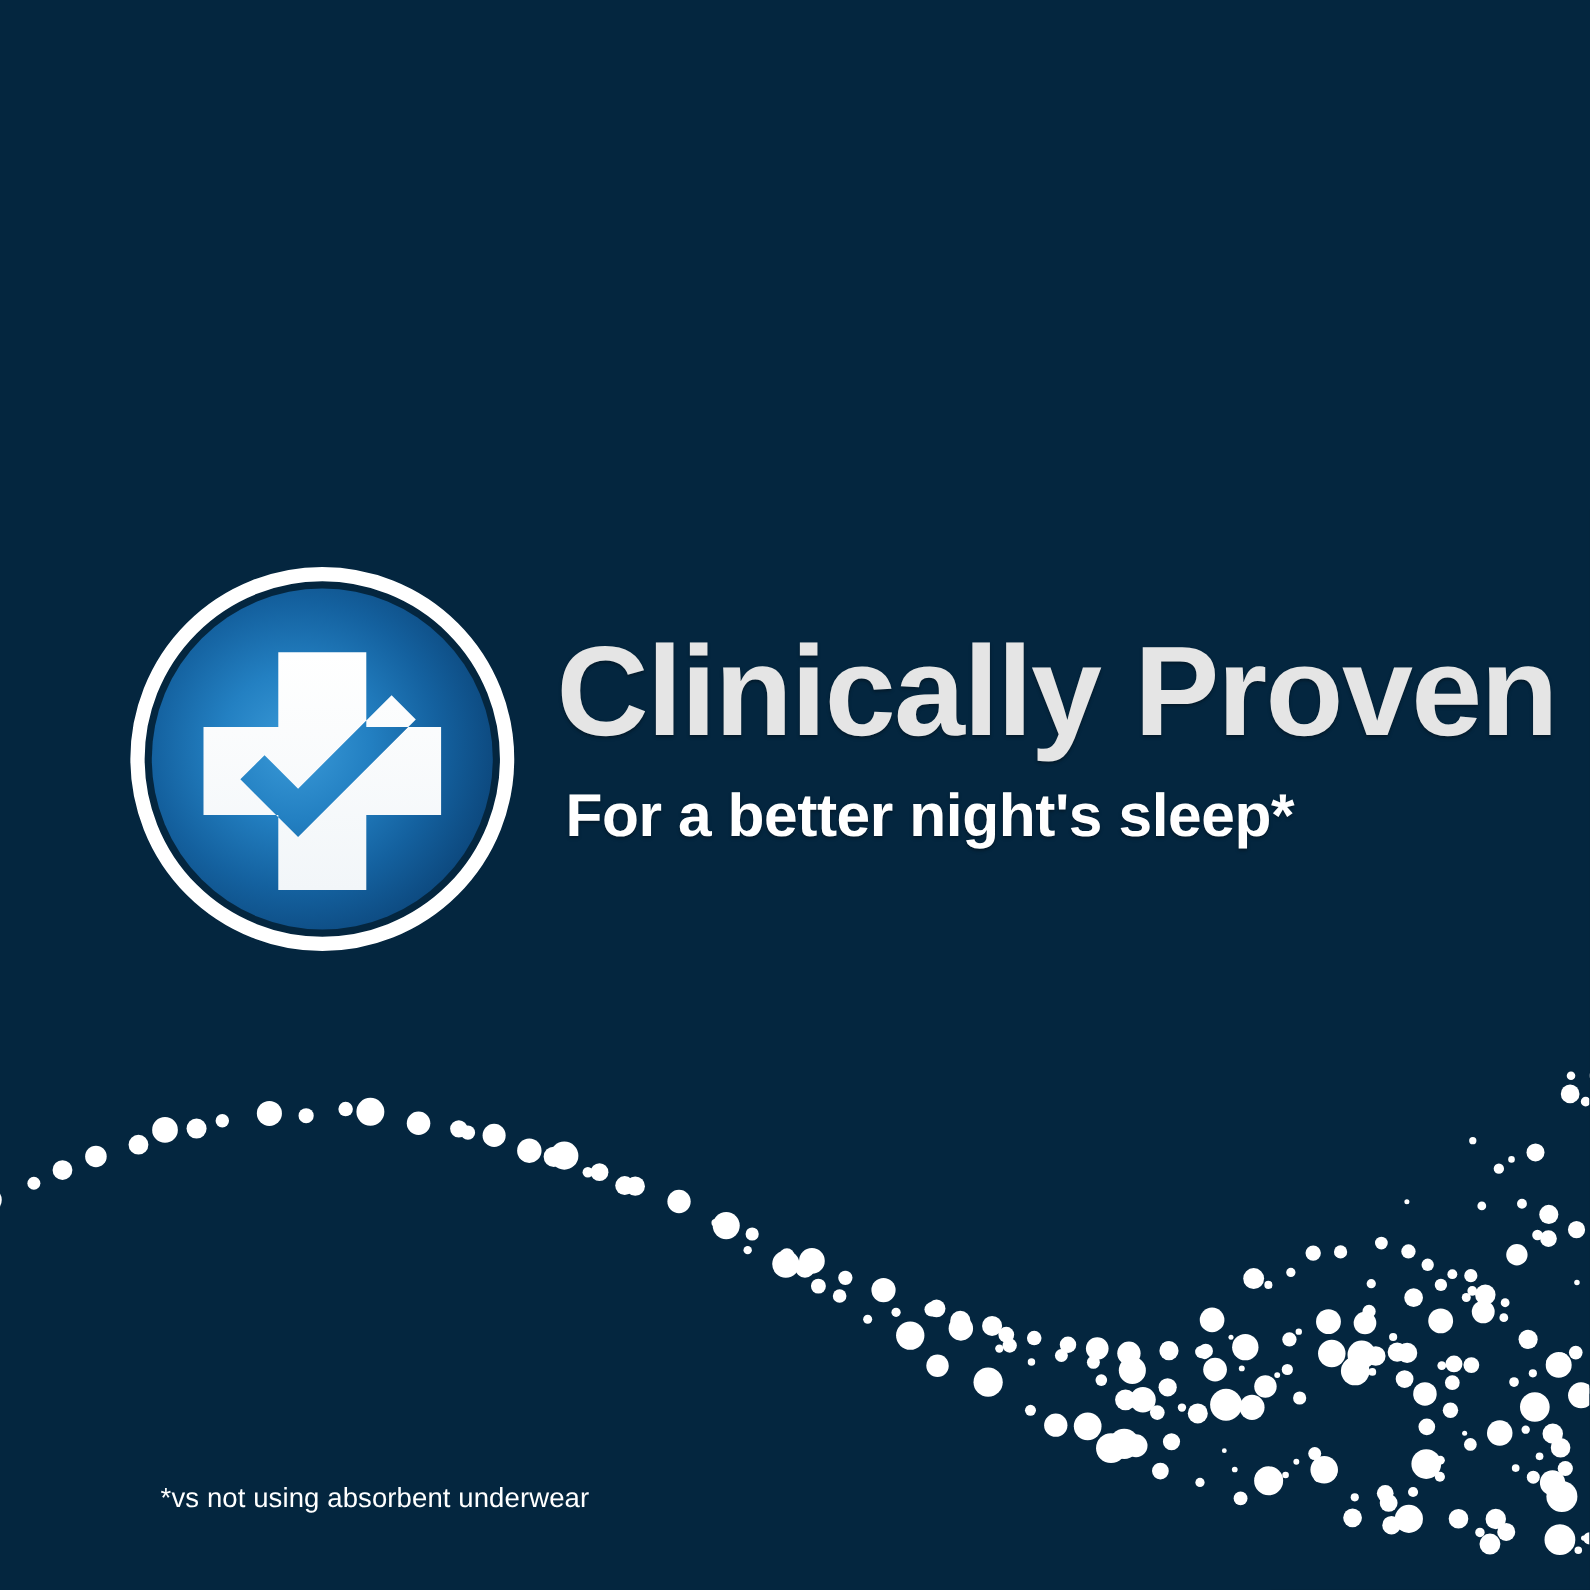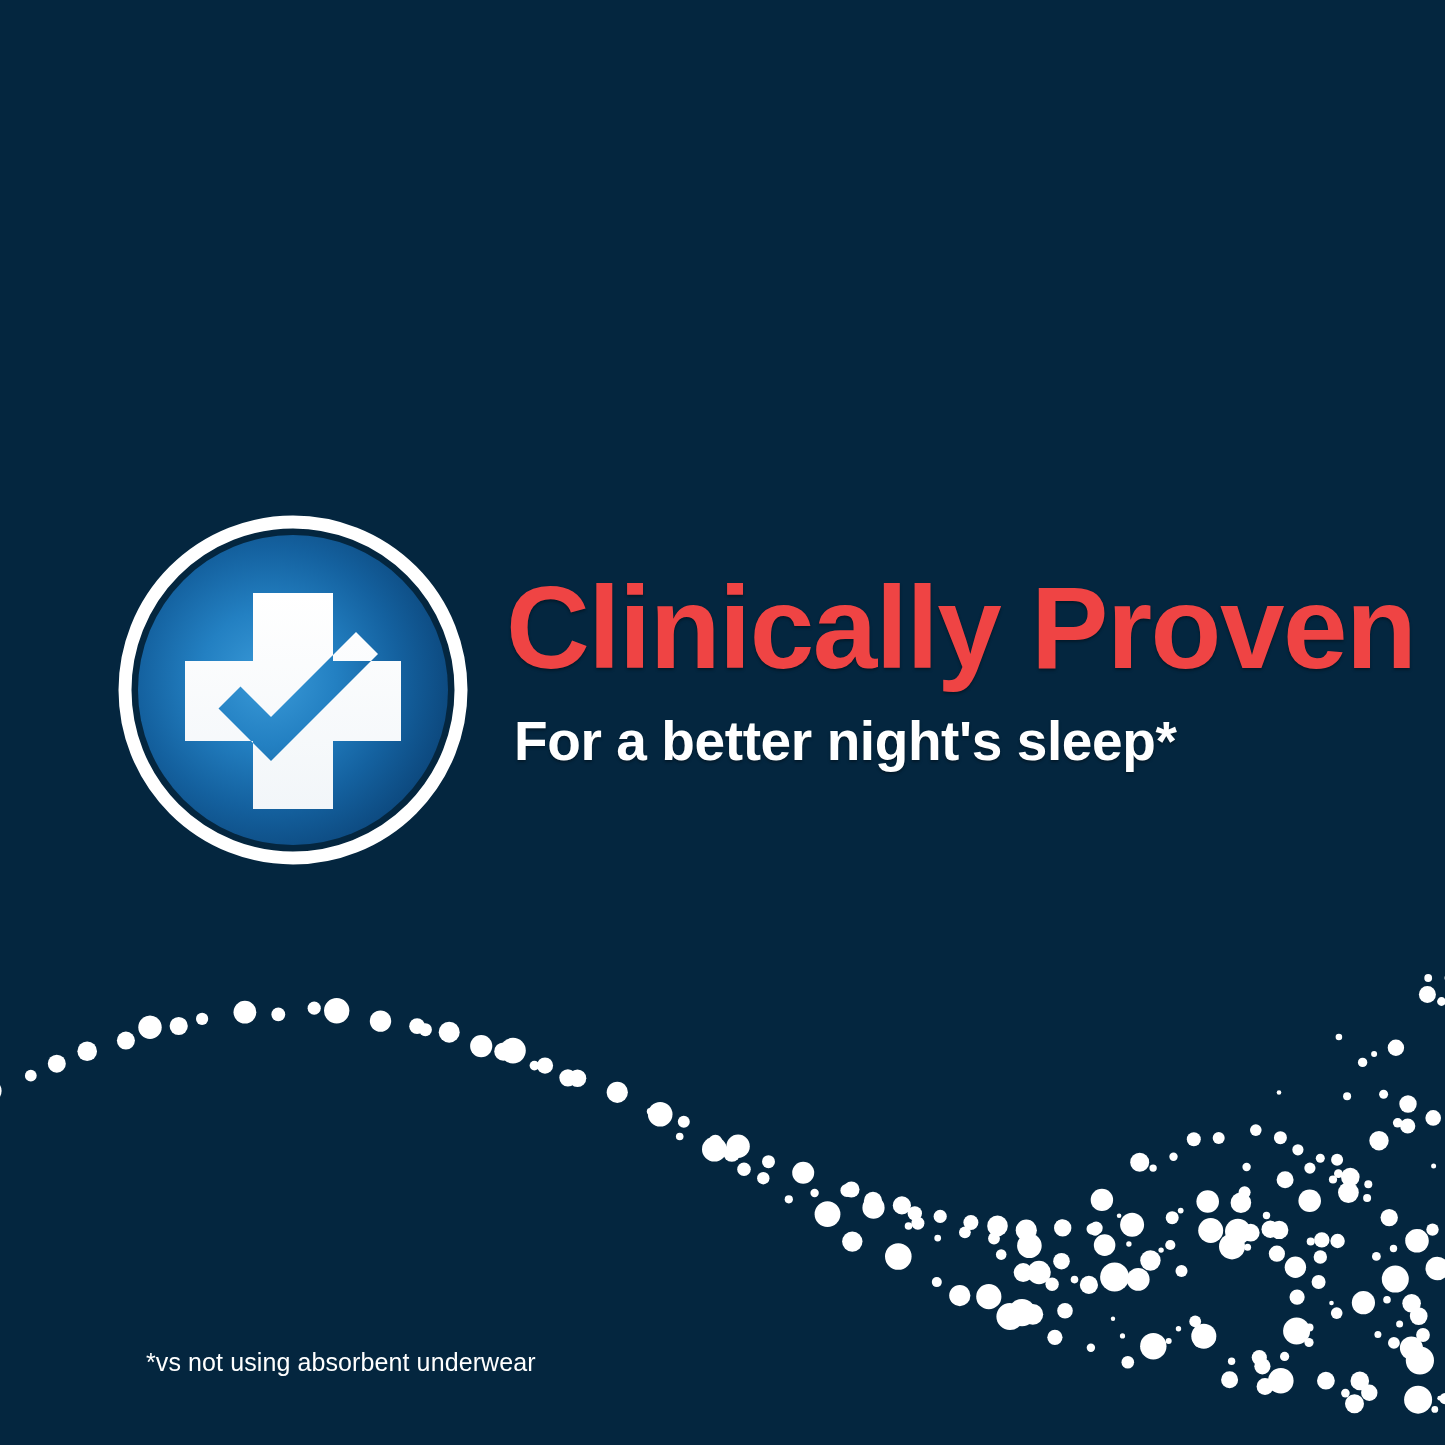--- a/index.html
+++ b/index.html
@@ -38,21 +38,21 @@
   #badge svg { display: block; width: 100%; height: 100%; }
 
   
   #headline-block {
     position: absolute;
     left: 506px;
     top: 570px;
     width: 900px;
   }
   #page-title {
-    color: #ef4444;
+    color: #e5e5e5;
     font-size: 116px;
     font-weight: 700;
     line-height: 1.0;
     letter-spacing: -1.5px;
     white-space: nowrap;
     margin: 0;
     text-shadow: 0 2px 3px rgba(0,0,0,0.35);
   }
   #page-subtitle {
     color: #ffffff;

